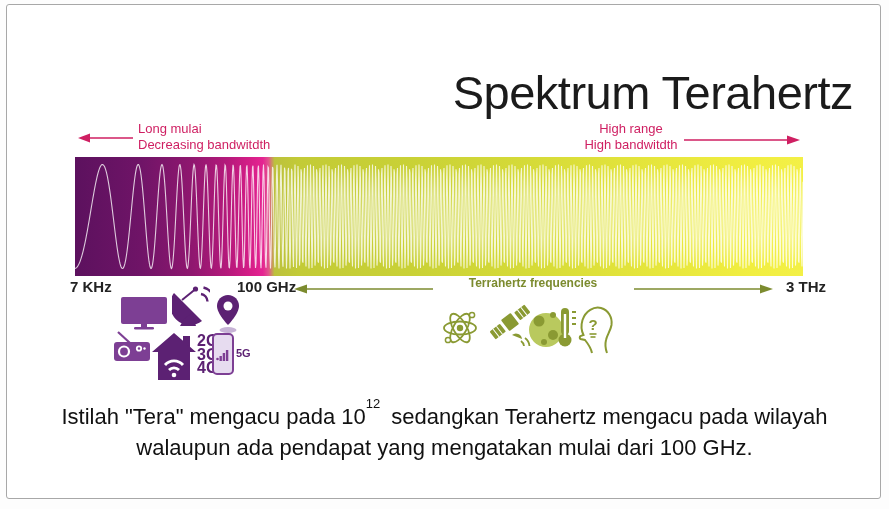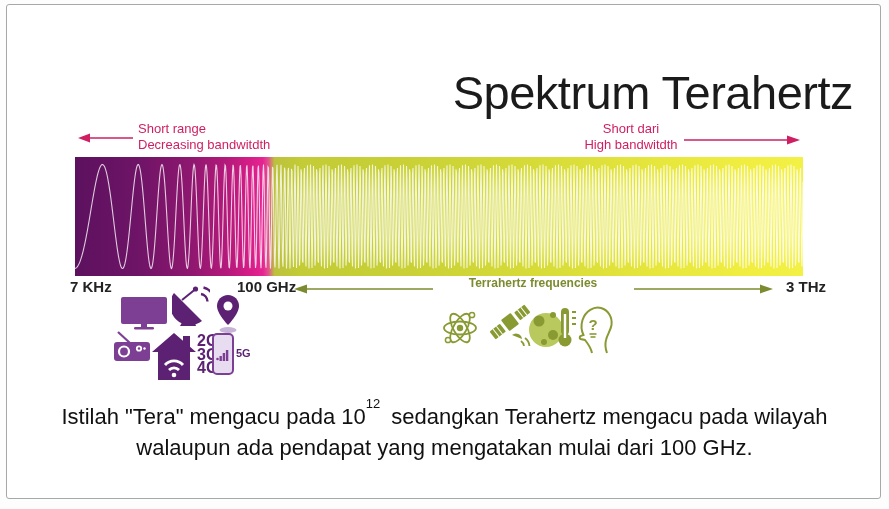--- a/index.html
+++ b/index.html
@@ -61,26 +61,26 @@
 
 <div class="card"></div>
 
 <h1 class="title">Spektrum Terahertz</h1>
 
 <svg class="arrow-svg" style="left:78px;top:132px" width="57" height="12">
   <line x1="55" y1="6" x2="10" y2="6" stroke="#cf1f62" stroke-width="1.6"></line>
   <polygon points="0,6 12,1.5 12,10.5" fill="#cf1f62"></polygon>
 </svg>
 <div class="annot annot-left pink">
-  <div>Short range</div>
+  <div>Long mulai</div>
   <div>Decreasing bandwitdth</div>
 </div>
 
 <div class="annot annot-right pink">
-  <div>Short dari</div>
+  <div>High range</div>
   <div>High bandwitdth</div>
 </div>
 <svg class="arrow-svg" style="left:684px;top:134px" width="116" height="12">
   <line x1="0" y1="6" x2="104" y2="6" stroke="#cf1f62" stroke-width="1.6"></line>
   <polygon points="116,6 103,1.5 103,10.5" fill="#cf1f62"></polygon>
 </svg>
 
 <div class="band">
   <svg width="728" height="119" viewBox="0 0 728 119">
     <path d="M0.0 111.4L0.5 111.3L1.0 111.0L1.5 110.6L2.0 110.1L2.5 109.4L3.0 108.7L3.5 107.8L4.0 106.8L4.5 105.7L5.0 104.5L5.5 103.1L6.0 101.6L6.5 100.0L7.0 98.3L7.5 96.5L8.0 94.6L8.5 92.5L9.0 90.4L9.5 88.1L10.0 85.8L10.5 83.3L11.0 80.8L11.5 78.2L12.0 75.6L12.5 72.8L13.0 70.0L13.5 67.2L14.0 64.3L14.5 61.3L15.0 58.4L15.5 55.4L16.0 52.4L16.5 49.4L17.0 46.5L17.5 43.5L18.0 40.6L18.5 37.8L19.0 35.0L19.5 32.2L20.0 29.6L20.5 27.0L21.0 24.6L21.5 22.3L22.0 20.1L22.5 18.0L23.0 16.1L23.5 14.3L24.0 12.8L24.5 11.4L25.0 10.2L25.5 9.2L26.0 8.5L26.5 7.9L27.0 7.6L27.5 7.5L28.0 7.7L28.5 8.1L29.0 8.7L29.5 9.6L30.0 10.7L30.5 12.1L31.0 13.8L31.5 15.7L32.0 17.8L32.5 20.2L33.0 22.8L33.5 25.6L34.0 28.6L34.5 31.8L35.0 35.2L35.5 38.7L36.0 42.4L36.5 46.2L37.0 50.1L37.5 54.1L38.0 58.2L38.5 62.3L39.0 66.4L39.5 70.5L40.0 74.5L40.5 78.5L41.0 82.4L41.5 86.2L42.0 89.8L42.5 93.2L43.0 96.4L43.5 99.3L44.0 102.0L44.5 104.4L45.0 106.5L45.5 108.3L46.0 109.7L46.5 110.7L47.0 111.3L47.5 111.5L48.0 111.3L48.5 110.7L49.0 109.6L49.5 108.1L50.0 106.2L50.5 103.8L51.0 101.1L51.5 98.0L52.0 94.5L52.5 90.6L53.0 86.5L53.5 82.1L54.0 77.4L54.5 72.5L55.0 67.4L55.5 62.3L56.0 57.0L56.5 51.8L57.0 46.6L57.5 41.5L58.0 36.6L58.5 31.8L59.0 27.4L59.5 23.3L60.0 19.5L60.5 16.2L61.0 13.3L61.5 11.0L62.0 9.3L62.5 8.1L63.0 7.5L63.5 7.6L64.0 8.4L64.5 9.8L65.0 11.8L65.5 14.5L66.0 17.8L66.5 21.7L67.0 26.2L67.5 31.1L68.0 36.5L68.5 42.2L69.0 48.2L69.5 54.4L70.0 60.8L70.5 67.1L71.0 73.4L71.5 79.6L72.0 85.4L72.5 90.9L73.0 95.9L73.5 100.4L74.0 104.2L74.5 107.2L75.0 109.5L75.5 111.0L76.0 111.5L76.5 111.1L77.0 109.8L77.5 107.6L78.0 104.4L78.5 100.4L79.0 95.6L79.5 90.0L80.0 83.8L80.5 77.1L81.0 70.0L81.5 62.6L82.0 55.1L82.5 47.7L83.0 40.4L83.5 33.5L84.0 27.2L84.5 21.5L85.0 16.6L85.5 12.6L86.0 9.8L86.5 8.0L87.0 7.5L87.5 8.2L88.0 10.2L88.5 13.5L89.0 17.9L89.5 23.4L90.0 29.8L90.5 37.1L91.0 45.1L91.5 53.4L92.0 62.1L92.5 70.6L93.0 79.0L93.5 86.8L94.0 93.9L94.5 100.1L95.0 105.1L95.5 108.7L96.0 110.9L96.5 111.5L97.0 110.5L97.5 107.8L98.0 103.5L98.5 97.8L99.0 90.8L99.5 82.7L100.0 73.7L100.5 64.2L101.0 54.4L101.5 44.8L102.0 35.6L102.5 27.3L103.0 20.0L103.5 14.2L104.0 10.1L104.5 7.9L105.0 7.7L105.5 9.5L106.0 13.3L106.5 19.1L107.0 26.6L107.5 35.5L108.0 45.5L108.5 56.2L109.0 67.1L109.5 77.7L110.0 87.6L110.5 96.2L111.0 103.3L111.5 108.3L112.0 111.0L112.5 111.3L113.0 109.0L113.5 104.3L114.0 97.3L114.5 88.3L115.0 77.8L115.5 66.2L116.0 54.2L116.5 42.4L117.0 31.4L117.5 22.0L118.0 14.6L118.5 9.6L119.0 7.6L119.5 8.5L120.0 12.5L120.5 19.3L121.0 28.7L121.5 40.0L122.0 52.6L122.5 65.7L123.0 78.5L123.5 90.2L124.0 99.9L124.5 107.0L125.0 110.8L125.5 111.2L126.0 108.0L126.5 101.2L127.0 91.5L127.5 79.3L128.0 65.6L128.5 51.3L129.0 37.6L129.5 25.4L130.0 15.9L130.5 9.7L131.0 7.5L131.5 9.5L132.0 15.7L132.5 25.6L133.0 38.4L133.5 53.1L134.0 68.5L134.5 83.2L135.0 95.9L135.5 105.3L136.0 110.6L136.5 111.1L137.0 106.8L137.5 97.8L138.0 85.1L138.5 69.8L139.0 53.3L139.5 37.3L140.0 23.6L140.5 13.4L141.0 8.1L141.5 8.3L142.0 14.0L142.5 24.8L143.0 39.6L143.5 56.7L144.0 74.2L144.5 90.2L145.0 102.6L145.5 109.9L146.0 111.2L146.5 106.1L147.0 95.1L147.5 79.6L148.0 61.4L148.5 42.8L149.0 26.3L149.5 14.1L150.0 8.0L150.5 8.9L151.0 16.9L151.5 31.0L152.0 49.2L152.5 69.1L153.0 87.7L153.5 102.2L154.0 110.3L154.5 110.7L155.0 103.1L155.5 88.6L156.0 69.4L156.5 48.4L157.0 29.1L157.5 14.8L158.0 7.9L158.5 9.8L159.0 20.3L159.5 37.8L160.0 59.3L160.5 81.0L161.0 98.8L161.5 109.5L162.0 110.8L162.5 102.4L163.0 85.5L163.5 63.5L164.0 40.5L164.5 21.2L165.0 9.6L165.5 8.3L166.0 17.7L166.5 36.1L167.0 59.7L167.5 83.4L168.0 101.9L168.5 111.0L169.0 108.4L169.5 94.5L170.0 72.3L170.5 47.0L171.0 24.4L171.5 10.3L172.0 8.3L172.5 19.1L173.0 40.2L173.5 66.5L174.0 91.1L174.5 107.5L175.0 111.1L175.5 100.7L176.0 78.9L176.5 51.5L177.0 26.2L177.5 10.3L178.0 8.7L178.5 22.0L179.0 46.7L179.5 75.3L180.0 99.3L180.5 111.0L181.0 106.6L181.5 87.0L182.0 58.4L182.5 30.0L183.0 11.2L183.5 8.7L184.0 23.5L184.5 50.9L185.0 81.5L185.5 104.5L186.0 111.3L186.5 99.2L187.0 72.3L187.5 40.4L188.0 15.6L188.5 7.6L189.0 19.9L189.5 48.0L190.0 80.9L190.5 105.2L191.0 110.8L191.5 95.0L192.0 64.0L192.5 30.8L193.0 10.0L193.5 10.9L194.0 33.6L194.5 68.2L195.0 98.9L195.5 111.5L196.0 99.6L196.5 68.4L197.0 32.8L197.5 10.0L198.0 11.8L198.5 37.7L199.0 74.8L199.5 104.3L200.0 110.4L200.5 89.4L201.0 52.2L201.5 18.8L202.0 7.7L202.5 25.6L203.0 62.9L203.5 98.4L204.0 111.4L204.5 93.8L205.0 55.5L205.5 19.5L206.0 7.8L206.5 28.4L207.0 68.7L207.5 103.3L208.0 109.7L208.5 83.2L209.0 40.8L209.5 10.7L210.0 13.9L210.5 48.6L211.0 91.1L211.5 111.4L212.0 94.5L212.5 51.9L213.0 14.8L213.5 10.9L214.0 43.8L214.5 88.9L215.0 111.4L215.5 93.1L216.0 47.9L216.5 11.8L217.0 14.6L217.5 54.6L218.0 98.9L218.5 109.9L219.0 77.5L219.5 29.2L220.0 7.5L220.5 32.2L221.0 81.8L221.5 111.1L222.0 92.5L222.5 42.9L223.0 8.9L223.5 22.6L224.0 71.0L224.5 108.6L225.0 99.9L225.5 53.2L226.0 12.3L226.5 16.0L227.0 60.6L227.5 104.2L228.0 105.7L228.5 63.7L229.0 17.7L229.5 11.1L230.0 50.1L230.5 97.9L231.0 109.6L231.5 74.0L232.0 24.8L232.5 8.3L233.0 40.0L233.5 90.1L234.0 111.4L234.5 83.8L235.0 33.3L235.5 7.5L236.0 30.7L236.5 81.0L237.0 111.1L237.5 92.5L238.0 42.9L238.5 8.9L239.0 22.6L239.5 71.0L240.0 108.6L240.5 99.9L241.0 53.2L241.5 12.3L242.0 16.0L242.5 60.6L243.0 104.2L243.5 105.7L244.0 63.7L244.5 17.7L245.0 11.1L245.5 50.1L246.0 97.9L246.5 109.6L247.0 74.0L247.5 24.8L248.0 8.3L248.5 40.0L249.0 90.1L249.5 111.4L250.0 83.8L250.5 33.3L251.0 7.5L251.5 30.7L252.0 81.0L252.5 111.1L253.0 92.5L253.5 42.9L254.0 8.9L254.5 22.6L255.0 71.0L255.5 108.6L256.0 99.9L256.5 53.2L257.0 12.3L257.5 16.0L258.0 60.6L258.5 104.2L259.0 105.7L259.5 63.7L260.0 17.7L260.5 11.1L261.0 50.1L261.5 97.9L262.0 109.6L262.5 74.0L263.0 24.8L263.5 8.3L264.0 40.0L264.5 90.1L265.0 111.4L265.5 83.8L266.0 33.3L266.5 7.5L267.0 30.7L267.5 81.0L268.0 111.1L268.5 92.5L269.0 42.9L269.5 8.9L270.0 22.6L270.5 71.0L271.0 108.6L271.5 99.9L272.0 53.2L272.5 12.3L273.0 16.0L273.5 60.6L274.0 104.2L274.5 105.7L275.0 63.7L275.5 17.7L276.0 11.1L276.5 50.1L277.0 97.9L277.5 109.6L278.0 74.0L278.5 24.8L279.0 8.3L279.5 40.0L280.0 90.1L280.5 111.4L281.0 83.8L281.5 33.3L282.0 7.5L282.5 30.7L283.0 81.0L283.5 111.1L284.0 92.5L284.5 42.9L285.0 8.9L285.5 22.6L286.0 71.0L286.5 108.6L287.0 99.9L287.5 53.2L288.0 12.3L288.5 16.0L289.0 60.6L289.5 104.2L290.0 105.7L290.5 63.7L291.0 17.7L291.5 11.1L292.0 50.1L292.5 97.9L293.0 109.6L293.5 74.0L294.0 24.8L294.5 8.3L295.0 40.0L295.5 90.1L296.0 111.4L296.5 83.8L297.0 33.3L297.5 7.5L298.0 30.7L298.5 81.0L299.0 111.1L299.5 92.5L300.0 42.9L300.5 8.9L301.0 22.6L301.5 71.0L302.0 108.6L302.5 99.9L303.0 53.2L303.5 12.3L304.0 16.0L304.5 60.6L305.0 104.2L305.5 105.7L306.0 63.7L306.5 17.7L307.0 11.1L307.5 50.1L308.0 97.9L308.5 109.6L309.0 74.0L309.5 24.8L310.0 8.3L310.5 40.0L311.0 90.1L311.5 111.4L312.0 83.8L312.5 33.3L313.0 7.5L313.5 30.7L314.0 81.0L314.5 111.1L315.0 92.5L315.5 42.9L316.0 8.9L316.5 22.6L317.0 71.0L317.5 108.6L318.0 99.9L318.5 53.2L319.0 12.3L319.5 16.0L320.0 60.6L320.5 104.2L321.0 105.7L321.5 63.7L322.0 17.7L322.5 11.1L323.0 50.1L323.5 97.9L324.0 109.6L324.5 74.0L325.0 24.8L325.5 8.3L326.0 40.0L326.5 90.1L327.0 111.4L327.5 83.8L328.0 33.3L328.5 7.5L329.0 30.7L329.5 81.0L330.0 111.1L330.5 92.5L331.0 42.9L331.5 8.9L332.0 22.6L332.5 71.0L333.0 108.6L333.5 99.9L334.0 53.2L334.5 12.3L335.0 16.0L335.5 60.6L336.0 104.2L336.5 105.7L337.0 63.7L337.5 17.7L338.0 11.1L338.5 50.1L339.0 97.9L339.5 109.6L340.0 74.0L340.5 24.8L341.0 8.3L341.5 40.0L342.0 90.1L342.5 111.4L343.0 83.8L343.5 33.3L344.0 7.5L344.5 30.7L345.0 81.0L345.5 111.1L346.0 92.5L346.5 42.9L347.0 8.9L347.5 22.6L348.0 71.0L348.5 108.6L349.0 99.9L349.5 53.2L350.0 12.3L350.5 16.0L351.0 60.6L351.5 104.2L352.0 105.7L352.5 63.7L353.0 17.7L353.5 11.1L354.0 50.1L354.5 97.9L355.0 109.6L355.5 74.0L356.0 24.8L356.5 8.3L357.0 40.0L357.5 90.1L358.0 111.4L358.5 83.8L359.0 33.3L359.5 7.5L360.0 30.7L360.5 81.0L361.0 111.1L361.5 92.5L362.0 42.9L362.5 8.9L363.0 22.6L363.5 71.0L364.0 108.6L364.5 99.9L365.0 53.2L365.5 12.3L366.0 16.0L366.5 60.6L367.0 104.2L367.5 105.7L368.0 63.7L368.5 17.7L369.0 11.1L369.5 50.1L370.0 97.9L370.5 109.6L371.0 74.0L371.5 24.8L372.0 8.3L372.5 40.0L373.0 90.1L373.5 111.4L374.0 83.8L374.5 33.3L375.0 7.5L375.5 30.7L376.0 81.0L376.5 111.1L377.0 92.5L377.5 42.9L378.0 8.9L378.5 22.6L379.0 71.0L379.5 108.6L380.0 99.9L380.5 53.2L381.0 12.3L381.5 16.0L382.0 60.6L382.5 104.2L383.0 105.7L383.5 63.7L384.0 17.7L384.5 11.1L385.0 50.1L385.5 97.9L386.0 109.6L386.5 74.0L387.0 24.8L387.5 8.3L388.0 40.0L388.5 90.1L389.0 111.4L389.5 83.8L390.0 33.3L390.5 7.5L391.0 30.7L391.5 81.0L392.0 111.1L392.5 92.5L393.0 42.9L393.5 8.9L394.0 22.6L394.5 71.0L395.0 108.6L395.5 99.9L396.0 53.2L396.5 12.3L397.0 16.0L397.5 60.6L398.0 104.2L398.5 105.7L399.0 63.7L399.5 17.7L400.0 11.1L400.5 50.1L401.0 97.9L401.5 109.6L402.0 74.0L402.5 24.8L403.0 8.3L403.5 40.0L404.0 90.1L404.5 111.4L405.0 83.8L405.5 33.3L406.0 7.5L406.5 30.7L407.0 81.0L407.5 111.1L408.0 92.5L408.5 42.9L409.0 8.9L409.5 22.6L410.0 71.0L410.5 108.6L411.0 99.9L411.5 53.2L412.0 12.3L412.5 16.0L413.0 60.6L413.5 104.2L414.0 105.7L414.5 63.7L415.0 17.7L415.5 11.1L416.0 50.1L416.5 97.9L417.0 109.6L417.5 74.0L418.0 24.8L418.5 8.3L419.0 40.0L419.5 90.1L420.0 111.4L420.5 83.8L421.0 33.3L421.5 7.5L422.0 30.7L422.5 81.0L423.0 111.1L423.5 92.5L424.0 42.9L424.5 8.9L425.0 22.6L425.5 71.0L426.0 108.6L426.5 99.9L427.0 53.2L427.5 12.3L428.0 16.0L428.5 60.6L429.0 104.2L429.5 105.7L430.0 63.7L430.5 17.7L431.0 11.1L431.5 50.1L432.0 97.9L432.5 109.6L433.0 74.0L433.5 24.8L434.0 8.3L434.5 40.0L435.0 90.1L435.5 111.4L436.0 83.8L436.5 33.3L437.0 7.5L437.5 30.7L438.0 81.0L438.5 111.1L439.0 92.5L439.5 42.9L440.0 8.9L440.5 22.6L441.0 71.0L441.5 108.6L442.0 99.9L442.5 53.2L443.0 12.3L443.5 16.0L444.0 60.6L444.5 104.2L445.0 105.7L445.5 63.7L446.0 17.7L446.5 11.1L447.0 50.1L447.5 97.9L448.0 109.6L448.5 74.0L449.0 24.8L449.5 8.3L450.0 40.0L450.5 90.1L451.0 111.4L451.5 83.8L452.0 33.3L452.5 7.5L453.0 30.7L453.5 81.0L454.0 111.1L454.5 92.5L455.0 42.9L455.5 8.9L456.0 22.6L456.5 71.0L457.0 108.6L457.5 99.9L458.0 53.2L458.5 12.3L459.0 16.0L459.5 60.6L460.0 104.2L460.5 105.7L461.0 63.7L461.5 17.7L462.0 11.1L462.5 50.1L463.0 97.9L463.5 109.6L464.0 74.0L464.5 24.8L465.0 8.3L465.5 40.0L466.0 90.1L466.5 111.4L467.0 83.8L467.5 33.3L468.0 7.5L468.5 30.7L469.0 81.0L469.5 111.1L470.0 92.5L470.5 42.9L471.0 8.9L471.5 22.6L472.0 71.0L472.5 108.6L473.0 99.9L473.5 53.2L474.0 12.3L474.5 16.0L475.0 60.6L475.5 104.2L476.0 105.7L476.5 63.7L477.0 17.7L477.5 11.1L478.0 50.1L478.5 97.9L479.0 109.6L479.5 74.0L480.0 24.8L480.5 8.3L481.0 40.0L481.5 90.1L482.0 111.4L482.5 83.8L483.0 33.3L483.5 7.5L484.0 30.7L484.5 81.0L485.0 111.1L485.5 92.5L486.0 42.9L486.5 8.9L487.0 22.6L487.5 71.0L488.0 108.6L488.5 99.9L489.0 53.2L489.5 12.3L490.0 16.0L490.5 60.6L491.0 104.2L491.5 105.7L492.0 63.7L492.5 17.7L493.0 11.1L493.5 50.1L494.0 97.9L494.5 109.6L495.0 74.0L495.5 24.8L496.0 8.3L496.5 40.0L497.0 90.1L497.5 111.4L498.0 83.8L498.5 33.3L499.0 7.5L499.5 30.7L500.0 81.0L500.5 111.1L501.0 92.5L501.5 42.9L502.0 8.9L502.5 22.6L503.0 71.0L503.5 108.6L504.0 99.9L504.5 53.2L505.0 12.3L505.5 16.0L506.0 60.6L506.5 104.2L507.0 105.7L507.5 63.7L508.0 17.7L508.5 11.1L509.0 50.1L509.5 97.9L510.0 109.6L510.5 74.0L511.0 24.8L511.5 8.3L512.0 40.0L512.5 90.1L513.0 111.4L513.5 83.8L514.0 33.3L514.5 7.5L515.0 30.7L515.5 81.0L516.0 111.1L516.5 92.5L517.0 42.9L517.5 8.9L518.0 22.6L518.5 71.0L519.0 108.6L519.5 99.9L520.0 53.2L520.5 12.3L521.0 16.0L521.5 60.6L522.0 104.2L522.5 105.7L523.0 63.7L523.5 17.7L524.0 11.1L524.5 50.1L525.0 97.9L525.5 109.6L526.0 74.0L526.5 24.8L527.0 8.3L527.5 40.0L528.0 90.1L528.5 111.4L529.0 83.8L529.5 33.3L530.0 7.5L530.5 30.7L531.0 81.0L531.5 111.1L532.0 92.5L532.5 42.9L533.0 8.9L533.5 22.6L534.0 71.0L534.5 108.6L535.0 99.9L535.5 53.2L536.0 12.3L536.5 16.0L537.0 60.6L537.5 104.2L538.0 105.7L538.5 63.7L539.0 17.7L539.5 11.1L540.0 50.1L540.5 97.9L541.0 109.6L541.5 74.0L542.0 24.8L542.5 8.3L543.0 40.0L543.5 90.1L544.0 111.4L544.5 83.8L545.0 33.3L545.5 7.5L546.0 30.7L546.5 81.0L547.0 111.1L547.5 92.5L548.0 42.9L548.5 8.9L549.0 22.6L549.5 71.0L550.0 108.6L550.5 99.9L551.0 53.2L551.5 12.3L552.0 16.0L552.5 60.6L553.0 104.2L553.5 105.7L554.0 63.7L554.5 17.7L555.0 11.1L555.5 50.1L556.0 97.9L556.5 109.6L557.0 74.0L557.5 24.8L558.0 8.3L558.5 40.0L559.0 90.1L559.5 111.4L560.0 83.8L560.5 33.3L561.0 7.5L561.5 30.7L562.0 81.0L562.5 111.1L563.0 92.5L563.5 42.9L564.0 8.9L564.5 22.6L565.0 71.0L565.5 108.6L566.0 99.9L566.5 53.2L567.0 12.3L567.5 16.0L568.0 60.6L568.5 104.2L569.0 105.7L569.5 63.7L570.0 17.7L570.5 11.1L571.0 50.1L571.5 97.9L572.0 109.6L572.5 74.0L573.0 24.8L573.5 8.3L574.0 40.0L574.5 90.1L575.0 111.4L575.5 83.8L576.0 33.3L576.5 7.5L577.0 30.7L577.5 81.0L578.0 111.1L578.5 92.5L579.0 42.9L579.5 8.9L580.0 22.6L580.5 71.0L581.0 108.6L581.5 99.9L582.0 53.2L582.5 12.3L583.0 16.0L583.5 60.6L584.0 104.2L584.5 105.7L585.0 63.7L585.5 17.7L586.0 11.1L586.5 50.1L587.0 97.9L587.5 109.6L588.0 74.0L588.5 24.8L589.0 8.3L589.5 40.0L590.0 90.1L590.5 111.4L591.0 83.8L591.5 33.3L592.0 7.5L592.5 30.7L593.0 81.0L593.5 111.1L594.0 92.5L594.5 42.9L595.0 8.9L595.5 22.6L596.0 71.0L596.5 108.6L597.0 99.9L597.5 53.2L598.0 12.3L598.5 16.0L599.0 60.6L599.5 104.2L600.0 105.7L600.5 63.7L601.0 17.7L601.5 11.1L602.0 50.1L602.5 97.9L603.0 109.6L603.5 74.0L604.0 24.8L604.5 8.3L605.0 40.0L605.5 90.1L606.0 111.4L606.5 83.8L607.0 33.3L607.5 7.5L608.0 30.7L608.5 81.0L609.0 111.1L609.5 92.5L610.0 42.9L610.5 8.9L611.0 22.6L611.5 71.0L612.0 108.6L612.5 99.9L613.0 53.2L613.5 12.3L614.0 16.0L614.5 60.6L615.0 104.2L615.5 105.7L616.0 63.7L616.5 17.7L617.0 11.1L617.5 50.1L618.0 97.9L618.5 109.6L619.0 74.0L619.5 24.8L620.0 8.3L620.5 40.0L621.0 90.1L621.5 111.4L622.0 83.8L622.5 33.3L623.0 7.5L623.5 30.7L624.0 81.0L624.5 111.1L625.0 92.5L625.5 42.9L626.0 8.9L626.5 22.6L627.0 71.0L627.5 108.6L628.0 99.9L628.5 53.2L629.0 12.3L629.5 16.0L630.0 60.6L630.5 104.2L631.0 105.7L631.5 63.7L632.0 17.7L632.5 11.1L633.0 50.1L633.5 97.9L634.0 109.6L634.5 74.0L635.0 24.8L635.5 8.3L636.0 40.0L636.5 90.1L637.0 111.4L637.5 83.8L638.0 33.3L638.5 7.5L639.0 30.7L639.5 81.0L640.0 111.1L640.5 92.5L641.0 42.9L641.5 8.9L642.0 22.6L642.5 71.0L643.0 108.6L643.5 99.9L644.0 53.2L644.5 12.3L645.0 16.0L645.5 60.6L646.0 104.2L646.5 105.7L647.0 63.7L647.5 17.7L648.0 11.1L648.5 50.1L649.0 97.9L649.5 109.6L650.0 74.0L650.5 24.8L651.0 8.3L651.5 40.0L652.0 90.1L652.5 111.4L653.0 83.8L653.5 33.3L654.0 7.5L654.5 30.7L655.0 81.0L655.5 111.1L656.0 92.5L656.5 42.9L657.0 8.9L657.5 22.6L658.0 71.0L658.5 108.6L659.0 99.9L659.5 53.2L660.0 12.3L660.5 16.0L661.0 60.6L661.5 104.2L662.0 105.7L662.5 63.7L663.0 17.7L663.5 11.1L664.0 50.1L664.5 97.9L665.0 109.6L665.5 74.0L666.0 24.8L666.5 8.3L667.0 40.0L667.5 90.1L668.0 111.4L668.5 83.8L669.0 33.3L669.5 7.5L670.0 30.7L670.5 81.0L671.0 111.1L671.5 92.5L672.0 42.9L672.5 8.9L673.0 22.6L673.5 71.0L674.0 108.6L674.5 99.9L675.0 53.2L675.5 12.3L676.0 16.0L676.5 60.6L677.0 104.2L677.5 105.7L678.0 63.7L678.5 17.7L679.0 11.1L679.5 50.1L680.0 97.9L680.5 109.6L681.0 74.0L681.5 24.8L682.0 8.3L682.5 40.0L683.0 90.1L683.5 111.4L684.0 83.8L684.5 33.3L685.0 7.5L685.5 30.7L686.0 81.0L686.5 111.1L687.0 92.5L687.5 42.9L688.0 8.9L688.5 22.6L689.0 71.0L689.5 108.6L690.0 99.9L690.5 53.2L691.0 12.3L691.5 16.0L692.0 60.6L692.5 104.2L693.0 105.7L693.5 63.7L694.0 17.7L694.5 11.1L695.0 50.1L695.5 97.9L696.0 109.6L696.5 74.0L697.0 24.8L697.5 8.3L698.0 40.0L698.5 90.1L699.0 111.4L699.5 83.8L700.0 33.3L700.5 7.5L701.0 30.7L701.5 81.0L702.0 111.1L702.5 92.5L703.0 42.9L703.5 8.9L704.0 22.6L704.5 71.0L705.0 108.6L705.5 99.9L706.0 53.2L706.5 12.3L707.0 16.0L707.5 60.6L708.0 104.2L708.5 105.7L709.0 63.7L709.5 17.7L710.0 11.1L710.5 50.1L711.0 97.9L711.5 109.6L712.0 74.0L712.5 24.8L713.0 8.3L713.5 40.0L714.0 90.1L714.5 111.4L715.0 83.8L715.5 33.3L716.0 7.5L716.5 30.7L717.0 81.0L717.5 111.1L718.0 92.5L718.5 42.9L719.0 8.9L719.5 22.6L720.0 71.0L720.5 108.6L721.0 99.9L721.5 53.2L722.0 12.3L722.5 16.0L723.0 60.6L723.5 104.2L724.0 105.7L724.5 63.7L725.0 17.7L725.5 11.1L726.0 50.1L726.5 97.9L727.0 109.6L727.5 74.0L728.0 24.8" fill="none" stroke="rgba(255,255,255,0.78)" stroke-width="1.1"></path>

